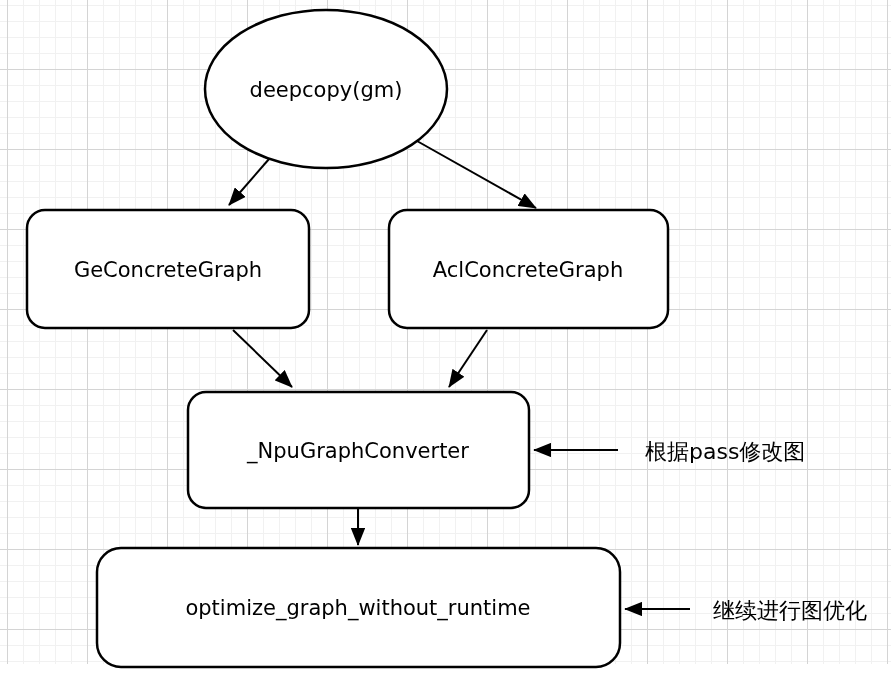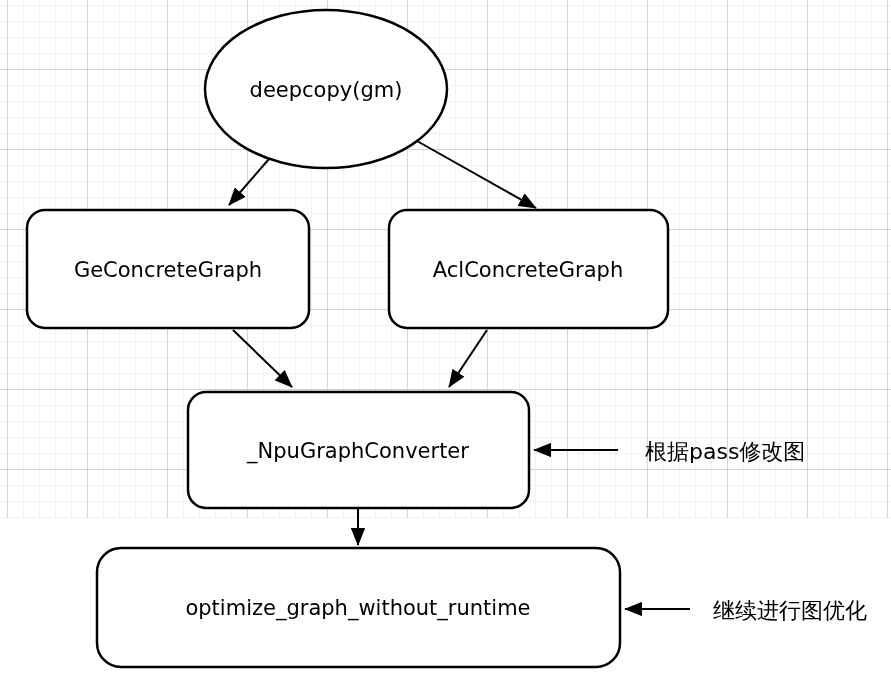--- a/index.html
+++ b/index.html
@@ -6,21 +6,21 @@
     margin: 0;
     padding: 0;
     width: 891px;
     height: 682px;
     overflow: hidden;
     font-family: "DejaVu Sans", sans-serif;
   }
   .canvas {
     position: relative;
     width: 891px;
-    height: 518px;
+    height: 664px;
     background-color: #ffffff;
     background-image:
       linear-gradient(to right, #d4d4d4 1px, transparent 1px),
       linear-gradient(to bottom, #d4d4d4 1px, transparent 1px),
       linear-gradient(to right, #f1f1f1 1px, transparent 1px),
       linear-gradient(to bottom, #f1f1f1 1px, transparent 1px);
     background-size: 80px 80px, 80px 80px, 16px 16px, 16px 16px;
     background-position: 7px 0, 0 69px, 7px 0, 0 69px;
   }
   .diagram-svg {

